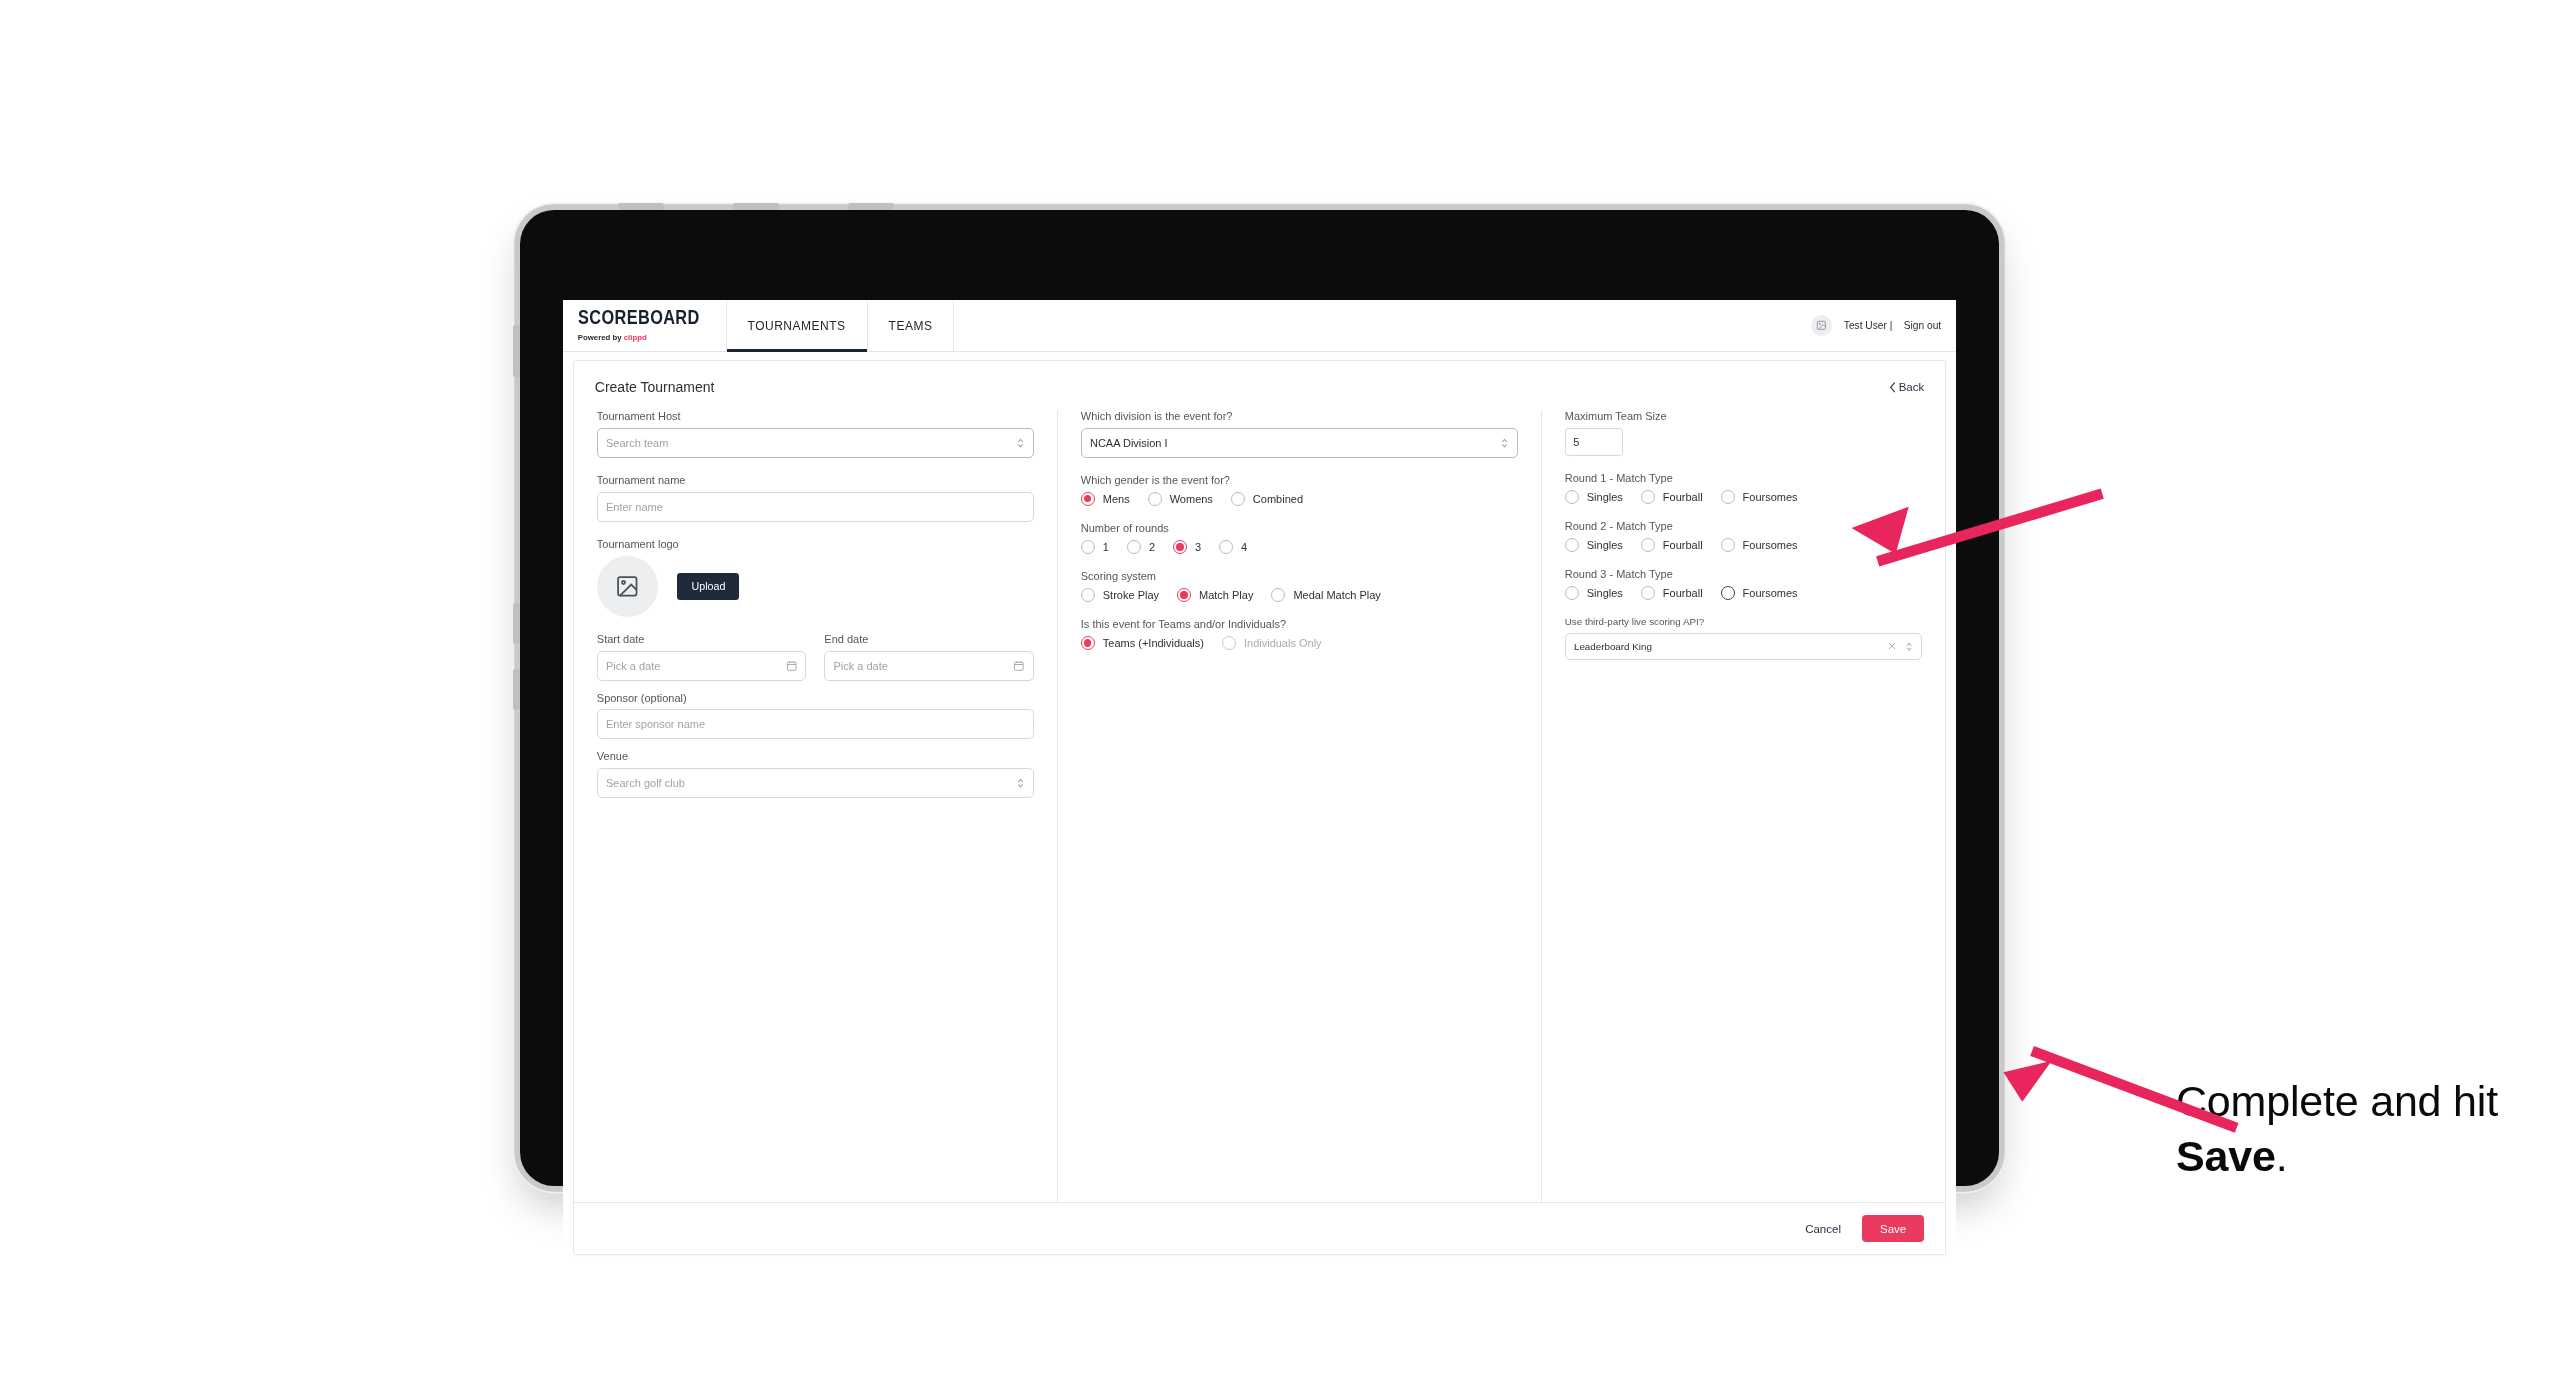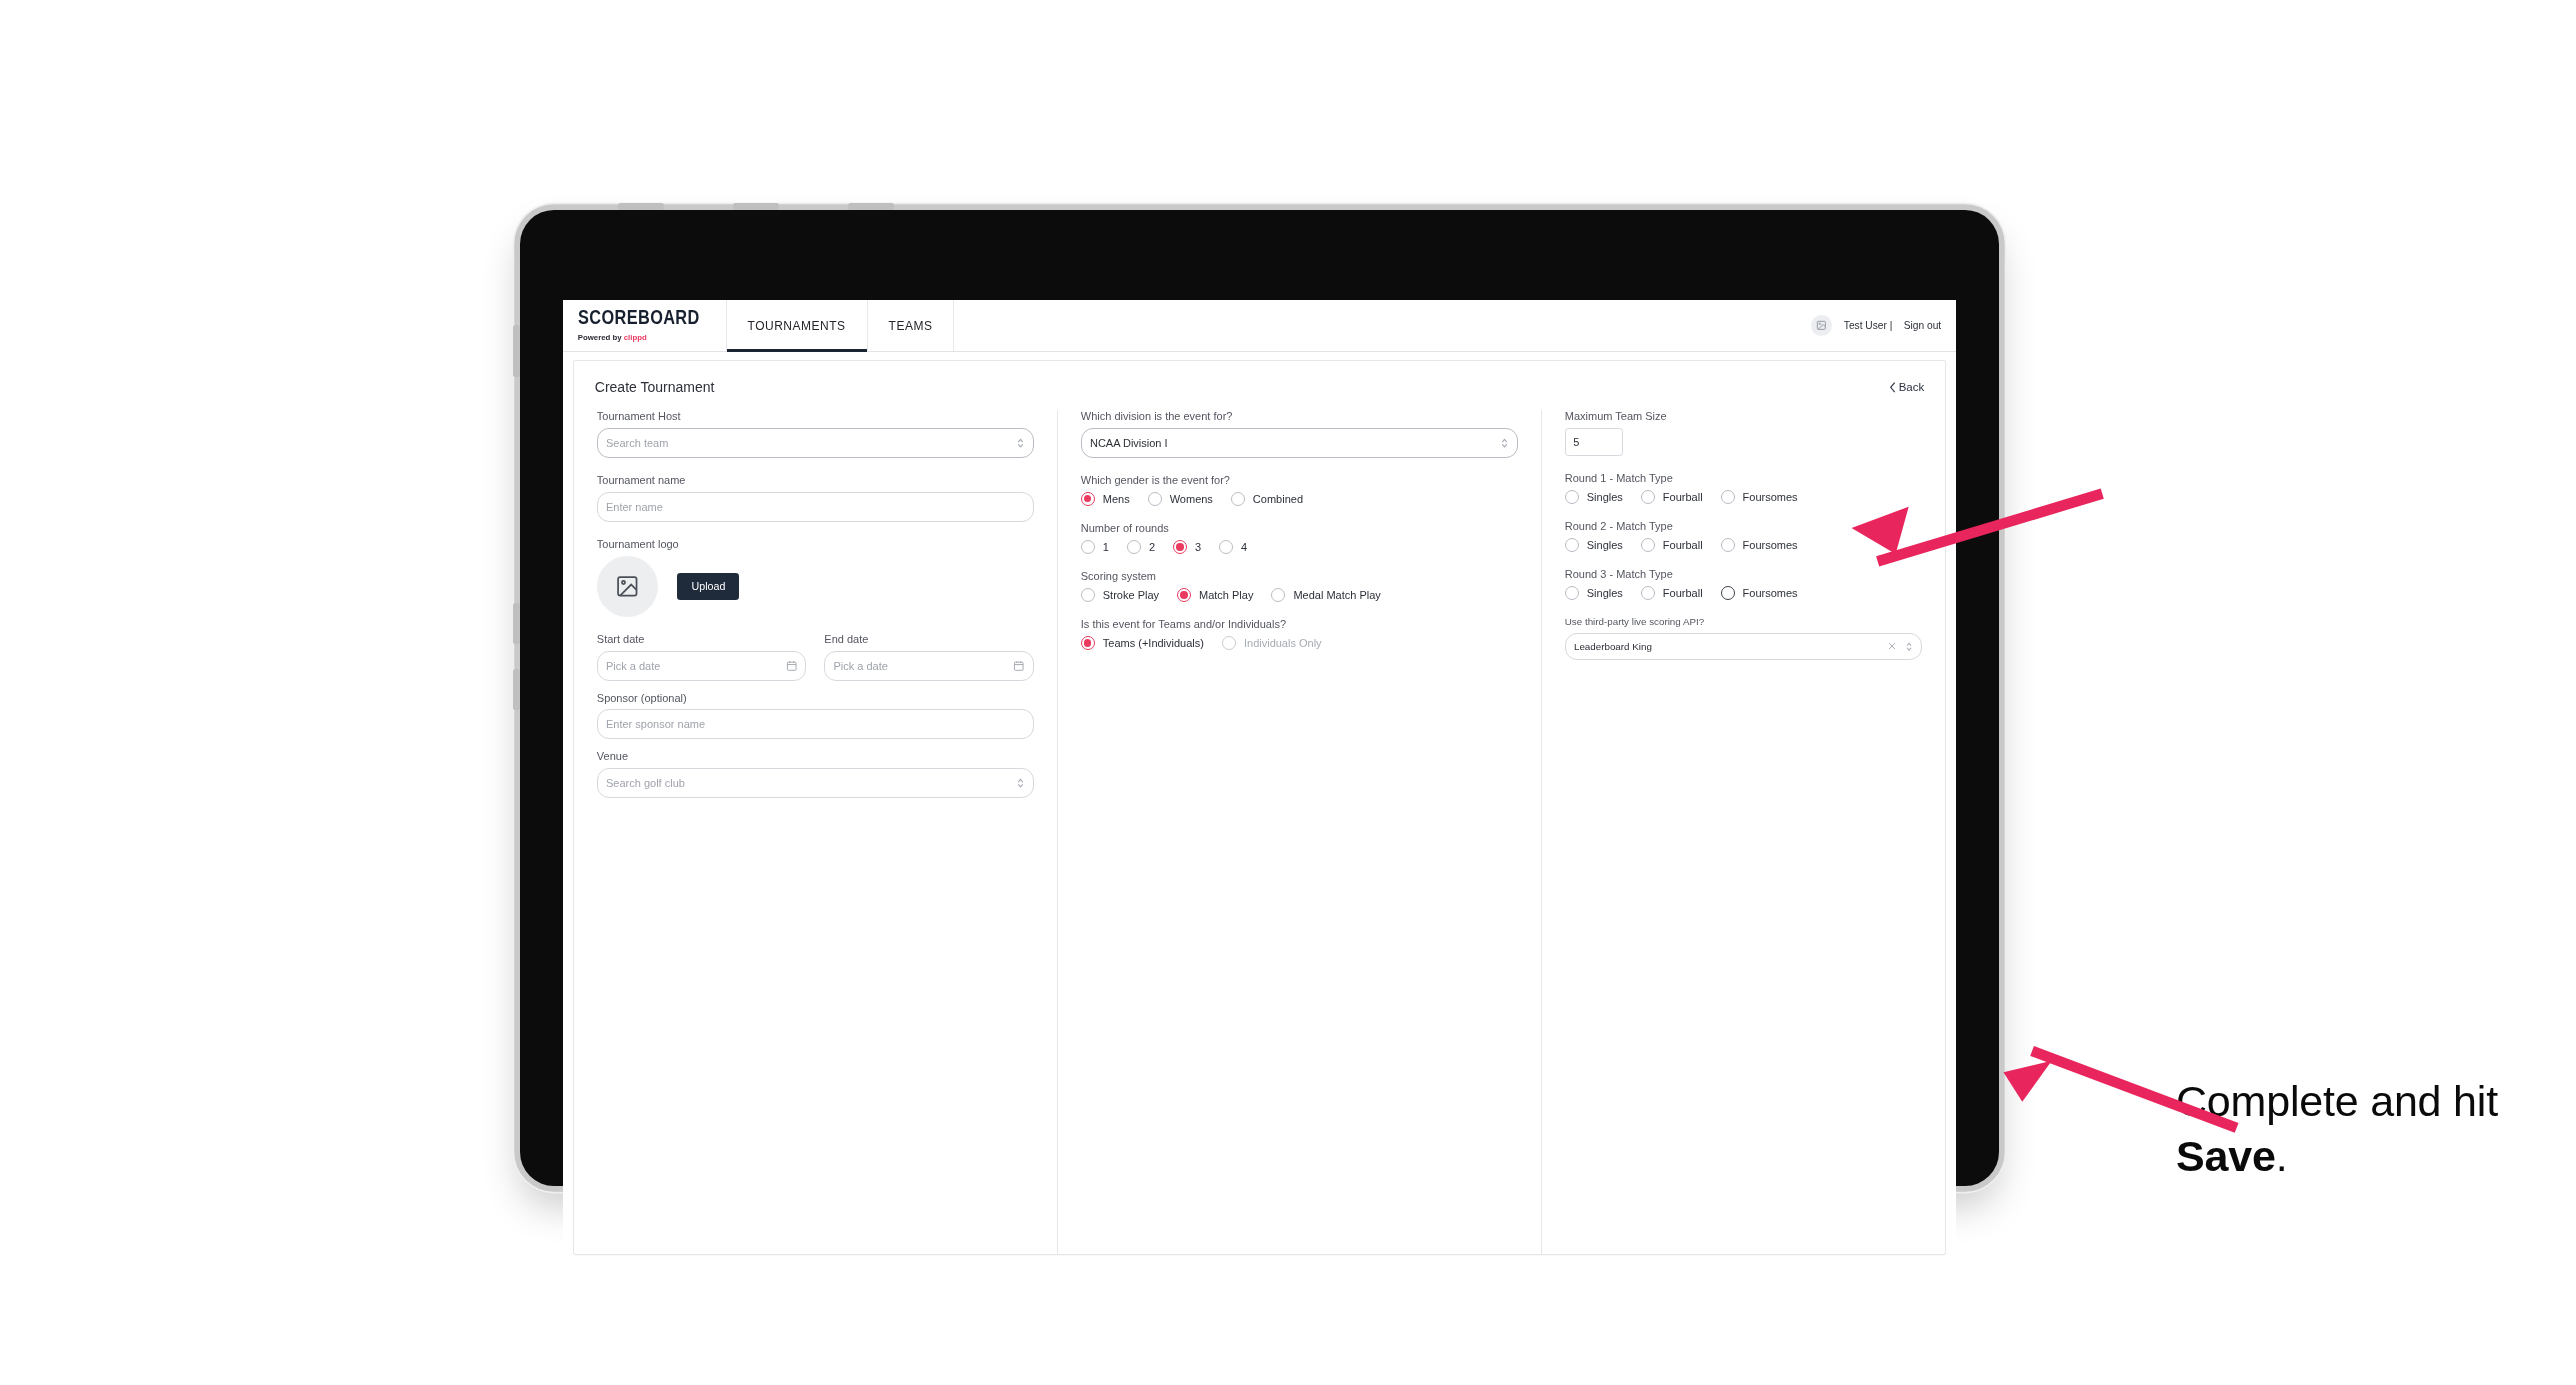--- a/index.html
+++ b/index.html
@@ -119,21 +119,21 @@
   .field-label {
     font-size: 11px; color: #53565f; margin: 0 0 5.7px 0;
   }
   .field-label.small { font-size: 9.8px; }
   .gap { height: 16.4px; }
   .gap-s { height: 10.7px; }
 
   .input {
     height: 28px;
     border: 0.8px solid #b9bcc3;
-    border-radius: 12px;
+    border-radius: 5px;
     background: #fff;
     display:flex; align-items:center;
     padding: 0 8.2px;
     font-size: 11px;
     color:#2c2f37;
     position: relative;
   }
   .input.light { border-color:#d6d8dd; }
   .input .ph { color: #9fa3ab; }
   .input .trail { margin-left:auto; display:flex; align-items:center; gap:8.2px; color:#9aa0a8; }
@@ -502,20 +502,24 @@
                     <path d="M2 2l10 10M12 2L2 12"></path>
                   </svg>
                 <svg width="8.2" height="11.5" viewBox="0 0 12 16" fill="none" stroke="#a6abb3" stroke-width="1.5">
                     <path d="M3 6.5L6 3l3 3.5M3 9.5L6 13l3-3.5"></path>
                   </svg>
               </span>
             </div>
           </div>
         </div>
 
+        <div class="page-foot">
+          <div class="btn-cancel">Cancel</div>
+          <div class="btn-save">Save</div>
+        </div>
       </div>
     </div>
   </div>
 
 
   <div class="anno" id="anno-bottom"><span>Complete and hit </span><b>Save</b><span>.</span></div>
 
   <svg class="arrow-svg" id="arrow-1" width="279" height="98" viewBox="0 0 340 120">
     <path d="M335 2 L60 85" stroke="#e8255c" stroke-width="13" fill="none" stroke-linecap="butt"></path>
     <path d="M28 44 L98 18 L82 76 Z" fill="#e8255c"></path>

